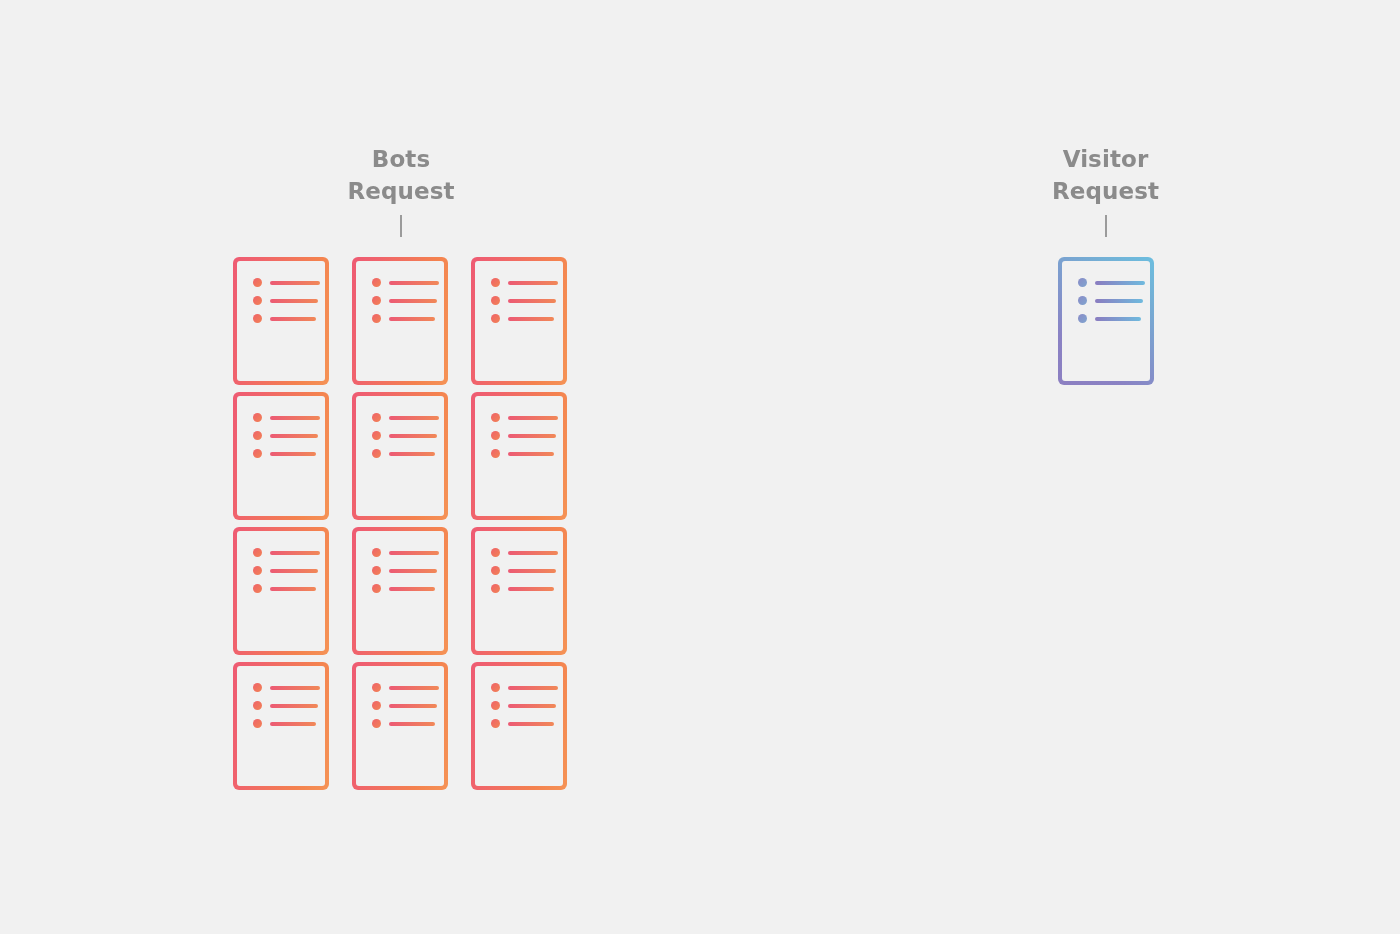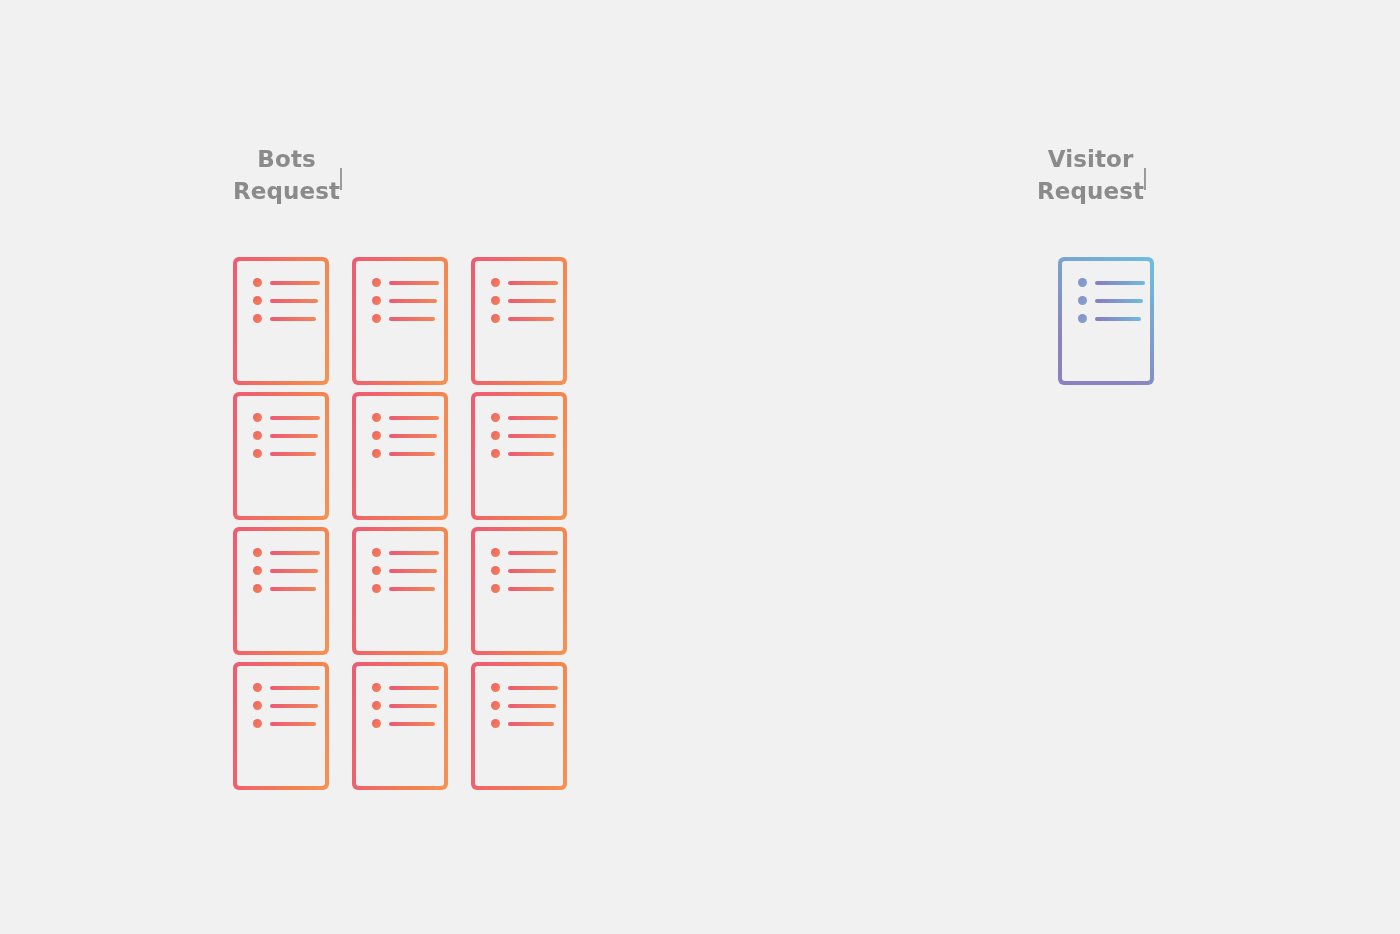--- a/index.html
+++ b/index.html
@@ -17,21 +17,21 @@
 
   .stage {
     position: absolute;
     inset: 0;
   }
 
   
   .group {
     position: absolute;
     display: flex;
-    flex-direction: row;
+    flex-direction: column;
     align-items: center;
   }
   #bots-group   { left: 233px; top: 143px; width: 336px; }
   #visitor-group{ left: 1037px; top: 143px; width: 137px; }
 
   .group-label {
     font-size: 23px;
     font-weight: bold;
     color: #8B8B8B;
     line-height: 32px;

